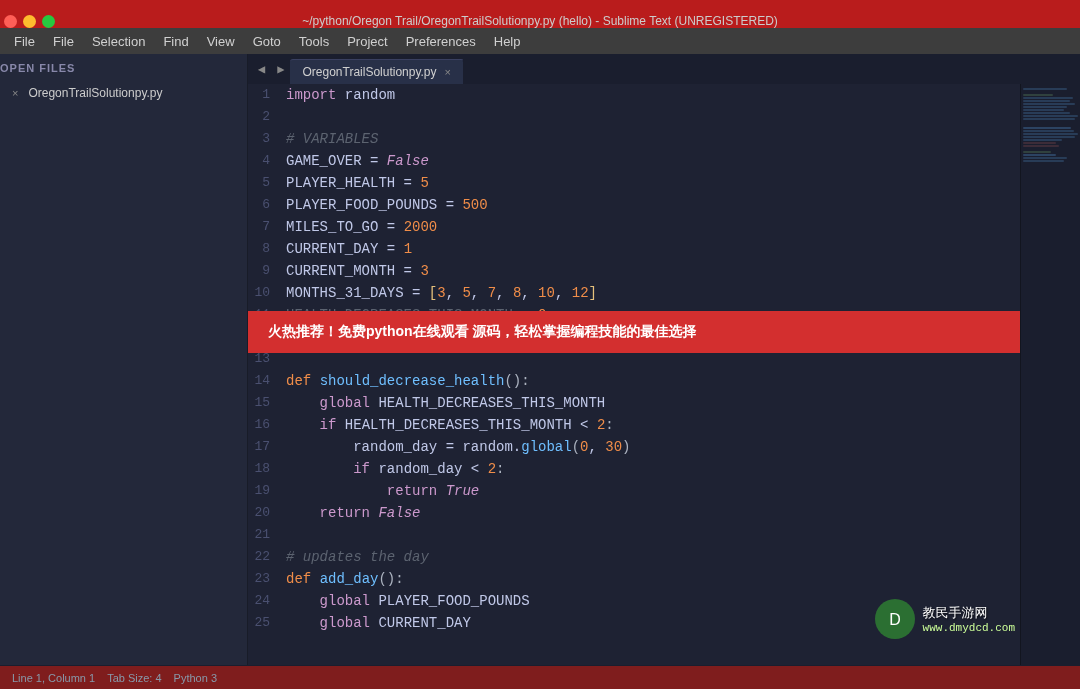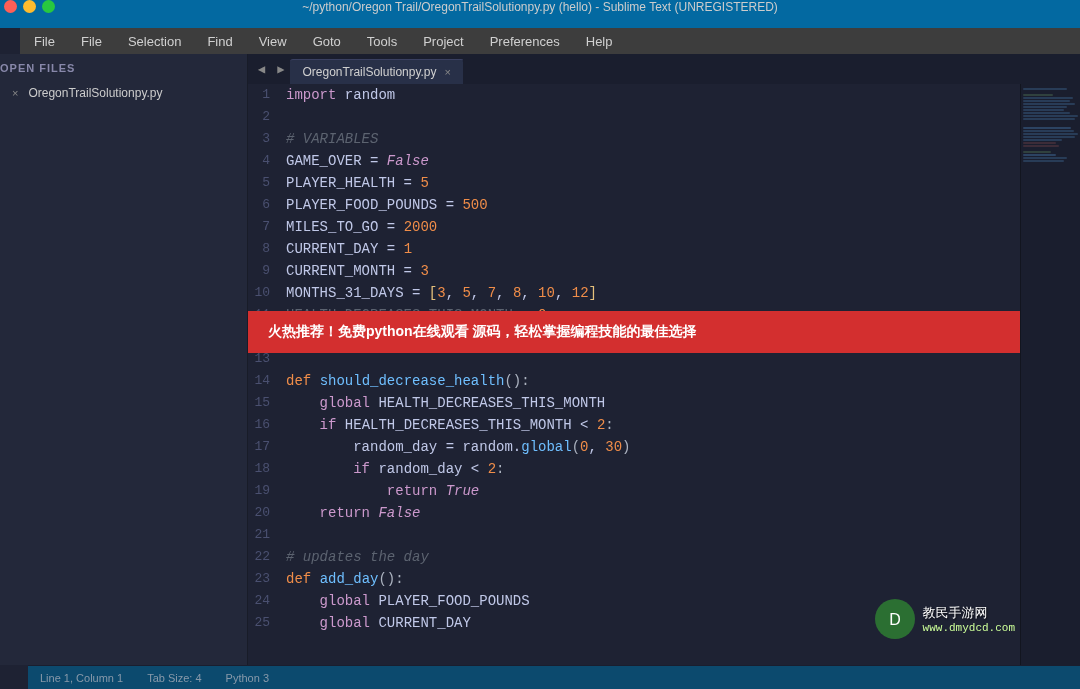--- a/index.html
+++ b/index.html
@@ -7,23 +7,23 @@
       width: 1080px;
       height: 689px;
       overflow: hidden;
       font-family: 'Courier New', Courier, monospace;
       background: #1e2233;
     }
 
     
     #titlebar {
       height: 28px;
-      background: #0369a1;
-      display: flex;
-      align-items: flex-start;
+      background: #b91c1c;
+      display: flex;
+      align-items: flex-end;
       padding: 0 4px;
       position: relative;
     }
     .window-buttons {
       display: flex;
       gap: 6px;
       margin-right: 10px;
     }
     .win-btn {
       width: 13px;
@@ -45,22 +45,21 @@
       white-space: nowrap;
     }
 
     
     #menubar {
       height: 26px;
       background: #3d3d3d;
       display: flex;
       align-items: center;
       padding: 0 6px;
-      gap: 10px;
-      margin-left: 20px;
+      gap: 2px;
     }
     .menu-item {
       color: #d0d0d0;
       font-family: Arial, sans-serif;
       font-size: 13px;
       padding: 2px 8px;
       cursor: pointer;
       border-radius: 3px;
     }
 
@@ -244,27 +243,26 @@
       text-shadow: 1px 1px 2px rgba(0,0,0,0.8);
     }
     .watermark-url {
       color: #ccff99;
       font-size: 11px;
     }
 
     
     #statusbar {
       height: 24px;
-      background: #0c4a6e;
+      background: #7f1d1d;
       display: flex;
       align-items: center;
       padding: 0 12px;
-      gap: 24px;
+      gap: 12px;
       border-top: 1px solid #1a1e2e;
-      margin-left: 28px;
     }
     .status-item {
       color: #8899aa;
       font-family: Arial, sans-serif;
       font-size: 11px;
     }
   </style>
 </head>
 <body>
 

